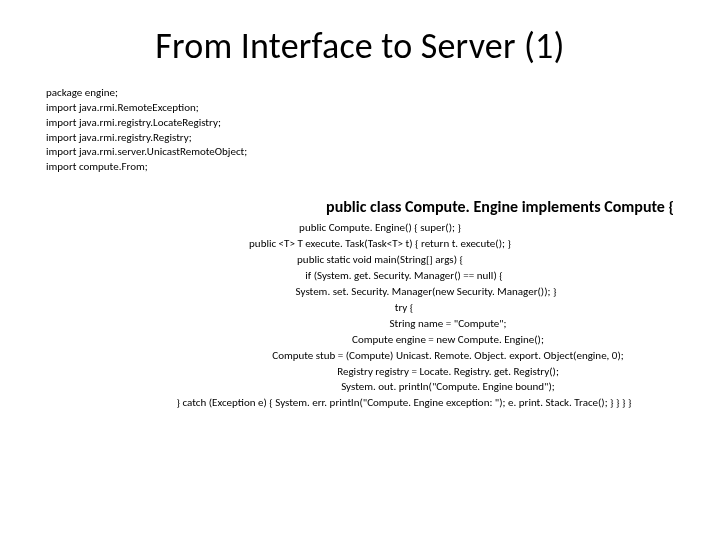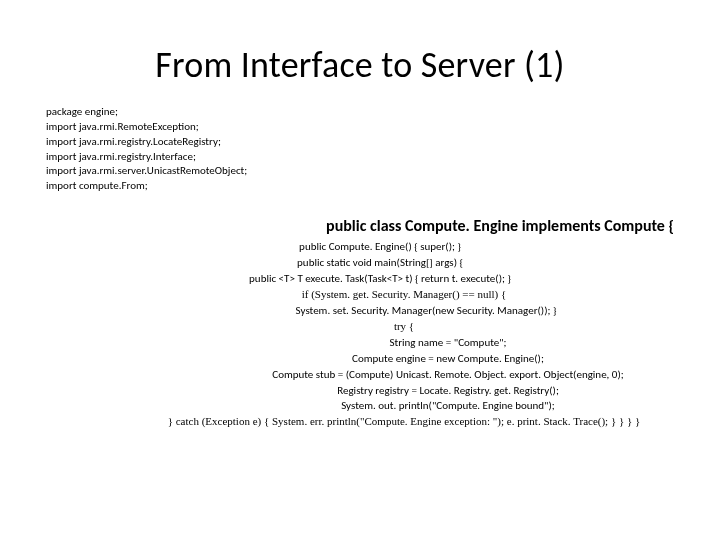--- a/index.html
+++ b/index.html
@@ -15,65 +15,65 @@
   .slide {
     box-sizing: border-box;
     width: 720px;
     height: 540px;
     padding: 24px 46px 20px 46px;
   }
   .title {
     font-size: 36px;
     font-weight: 400;
     text-align: center;
-    margin: 19px 0 18px 0;
+    margin: 0 0 18px 0;
     letter-spacing: 0.2px;
   }
   .imports {
     font-size: 11px;
     line-height: 1.35;
     margin-bottom: 22px;
   }
   .classdecl {
     font-size: 16px;
     font-weight: 700;
     margin: 2px 0 4px 0;
     text-align: right;
   }
   .body {
     font-size: 11px;
     line-height: 1.45;
     text-align: center;
   }
   .i1 { padding-left: 40px; }
-  .i2 { padding-left: 88px; font-family: Liberation Serif, serif; }
+  .i2 { padding-left: 88px; }
   .i3 { padding-left: 132px; }
   .i4 { padding-left: 176px; }
 </style>
 </head>
 <body>
 
 <div class="slide">
   <div class="title">From Interface to Server (1)</div>
 
   <div class="imports">
     <div>package engine;</div>
     <div>import java.rmi.RemoteException;</div>
     <div>import java.rmi.registry.LocateRegistry;</div>
-    <div>import java.rmi.registry.Interface;</div>
+    <div>import java.rmi.registry.Registry;</div>
     <div>import java.rmi.server.UnicastRemoteObject;</div>
     <div>import compute.From;</div>
   </div>
 
   <div class="classdecl">public class Compute. Engine implements Compute {</div>
 
   <div class="body">
     <div class="i1">public Compute. Engine() {   super();  }</div>
+    <div class="i1">public &lt;T&gt; T execute. Task(Task&lt;T&gt; t) { return t. execute(); }</div>
     <div class="i1">public static void main(String[] args) {</div>
-    <div class="i1">public &lt;T&gt; T execute. Task(Task&lt;T&gt; t) { return t. execute(); }</div>
     <div class="i2">if (System. get. Security. Manager() == null) {</div>
     <div class="i3">System. set. Security. Manager(new Security. Manager()); }</div>
     <div class="i2">try {</div>
     <div class="i4">String name = "Compute";</div>
     <div class="i4">Compute engine = new Compute. Engine();</div>
     <div class="i4">Compute stub = (Compute) Unicast. Remote. Object. export. Object(engine, 0);</div>
     <div class="i4">Registry registry = Locate. Registry. get. Registry();</div>
     <div class="i4">System. out. println("Compute. Engine bound");</div>
     <div class="i2">} catch (Exception e) { System. err. println("Compute. Engine exception: "); e. print. Stack. Trace(); } } } }</div>
   </div>

